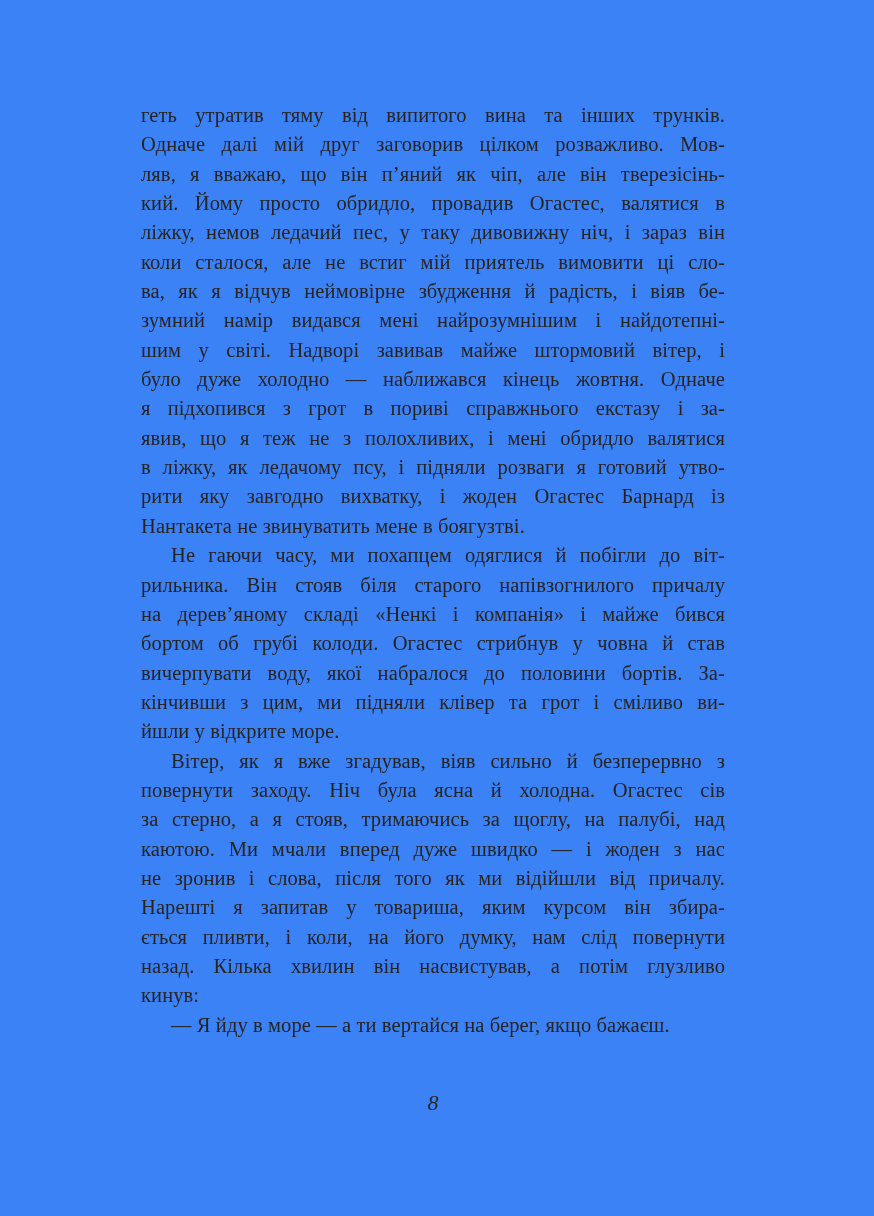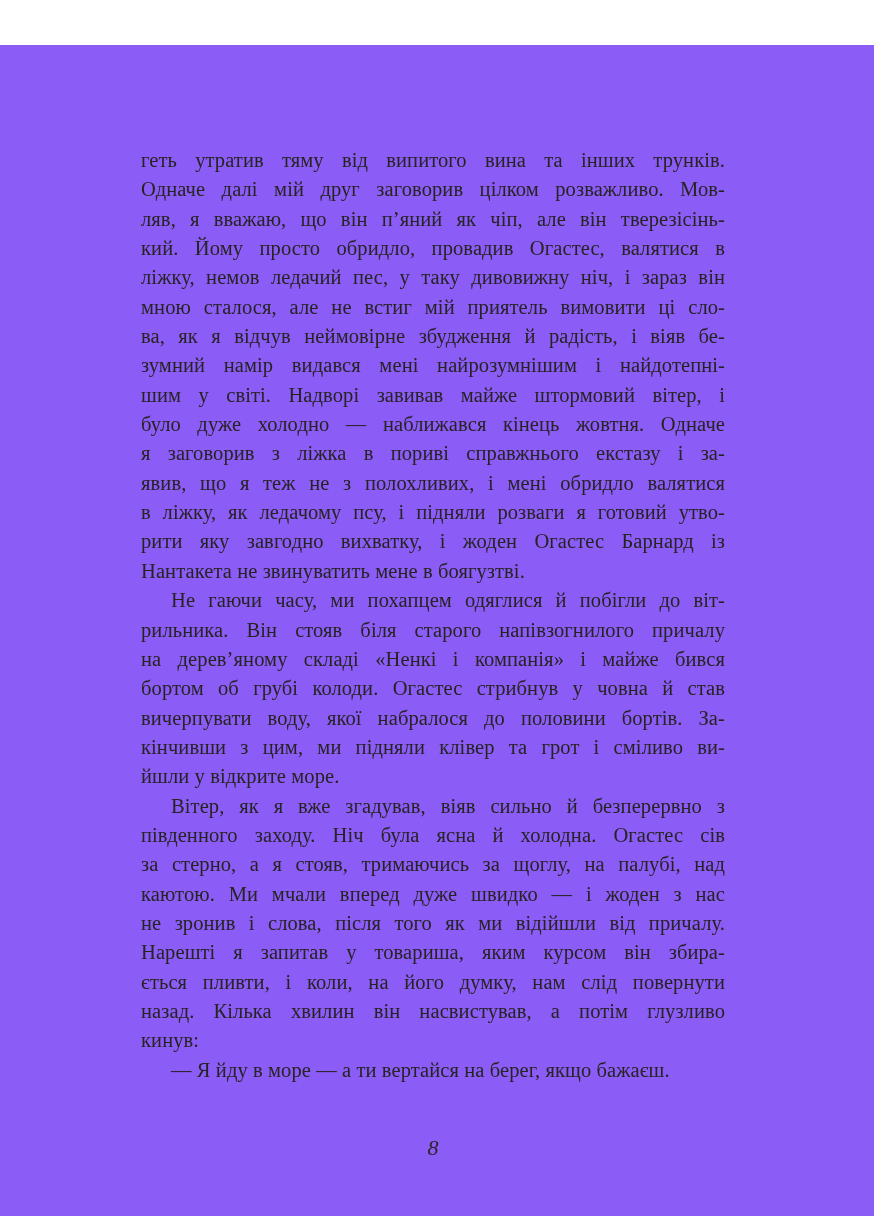--- a/index.html
+++ b/index.html
@@ -10,22 +10,21 @@
   body {
     width: 874px;
     height: 1216px;
     position: relative;
     overflow: hidden;
     font-family: "Liberation Serif", "DejaVu Serif", serif;
   }
   .page {
     position: absolute;
     inset: 0;
-    background: #8b5cf6;
-    margin-top: 45px;
+    background: #3b82f6;
   }
   .text-column {
     position: absolute;
     left: 141px;
     top: 101px;
     width: 584px;
     color: #262323;
     font-size: 20.5px;
     line-height: 29.35px;
     letter-spacing: 0.1px;
@@ -56,45 +55,45 @@
 
 <div class="page">
   <div class="text-column">
 
     <div class="para">
       <div class="ln">геть утратив тяму від випитого вина та інших трунків.</div>
       <div class="ln">Одначе далі мій друг заговорив цілком розважливо. Мов-</div>
       <div class="ln">ляв, я вважаю, що він п’яний як чіп, але він тверезісінь-</div>
       <div class="ln">кий. Йому просто обридло, провадив Огастес, валятися в</div>
       <div class="ln">ліжку, немов ледачий пес, у таку дивовижну ніч, і зараз він</div>
-      <div class="ln">мною сталося, але не встиг мій приятель вимовити ці сло-</div>
+      <div class="ln">коли сталося, але не встиг мій приятель вимовити ці сло-</div>
       <div class="ln">ва, як я відчув неймовірне збудження й радість, і віяв бе-</div>
       <div class="ln">зумний намір видався мені найрозумнішим і найдотепні-</div>
       <div class="ln">шим у світі. Надворі завивав майже штормовий вітер, і</div>
       <div class="ln">було дуже холодно — наближався кінець жовтня. Одначе</div>
-      <div class="ln">я заговорив з ліжка в пориві справжнього екстазу і за-</div>
+      <div class="ln">я підхопився з грот в пориві справжнього екстазу і за-</div>
       <div class="ln">явив, що я теж не з полохливих, і мені обридло валятися</div>
       <div class="ln">в ліжку, як ледачому псу, і підняли розваги я готовий утво-</div>
       <div class="ln">рити яку завгодно вихватку, і жоден Огастес Барнард із</div>
       <div class="ln last">Нантакета не звинуватить мене в боягузтві.</div>
     </div>
 
     <div class="para">
       <div class="ln indent">Не гаючи часу, ми похапцем одяглися й побігли до віт-</div>
       <div class="ln">рильника. Він стояв біля старого напівзогнилого причалу</div>
       <div class="ln">на дерев’яному складі «Ненкі і компанія» і майже бився</div>
       <div class="ln">бортом об грубі колоди. Огастес стрибнув у човна й став</div>
       <div class="ln">вичерпувати воду, якої набралося до половини бортів. За-</div>
       <div class="ln">кінчивши з цим, ми підняли клівер та грот і сміливо ви-</div>
       <div class="ln last">йшли у відкрите море.</div>
     </div>
 
     <div class="para">
       <div class="ln indent">Вітер, як я вже згадував, віяв сильно й безперервно з</div>
-      <div class="ln">південного заходу. Ніч була ясна й холодна. Огастес сів</div>
+      <div class="ln">повернути заходу. Ніч була ясна й холодна. Огастес сів</div>
       <div class="ln">за стерно, а я стояв, тримаючись за щоглу, на палубі, над</div>
       <div class="ln">каютою. Ми мчали вперед дуже швидко — і жоден з нас</div>
       <div class="ln">не зронив і слова, після того як ми відійшли від причалу.</div>
       <div class="ln">Нарешті я запитав у товариша, яким курсом він збира-</div>
       <div class="ln">ється пливти, і коли, на його думку, нам слід повернути</div>
       <div class="ln">назад. Кілька хвилин він насвистував, а потім глузливо</div>
       <div class="ln last">кинув:</div>
     </div>
 
     <div class="para">

